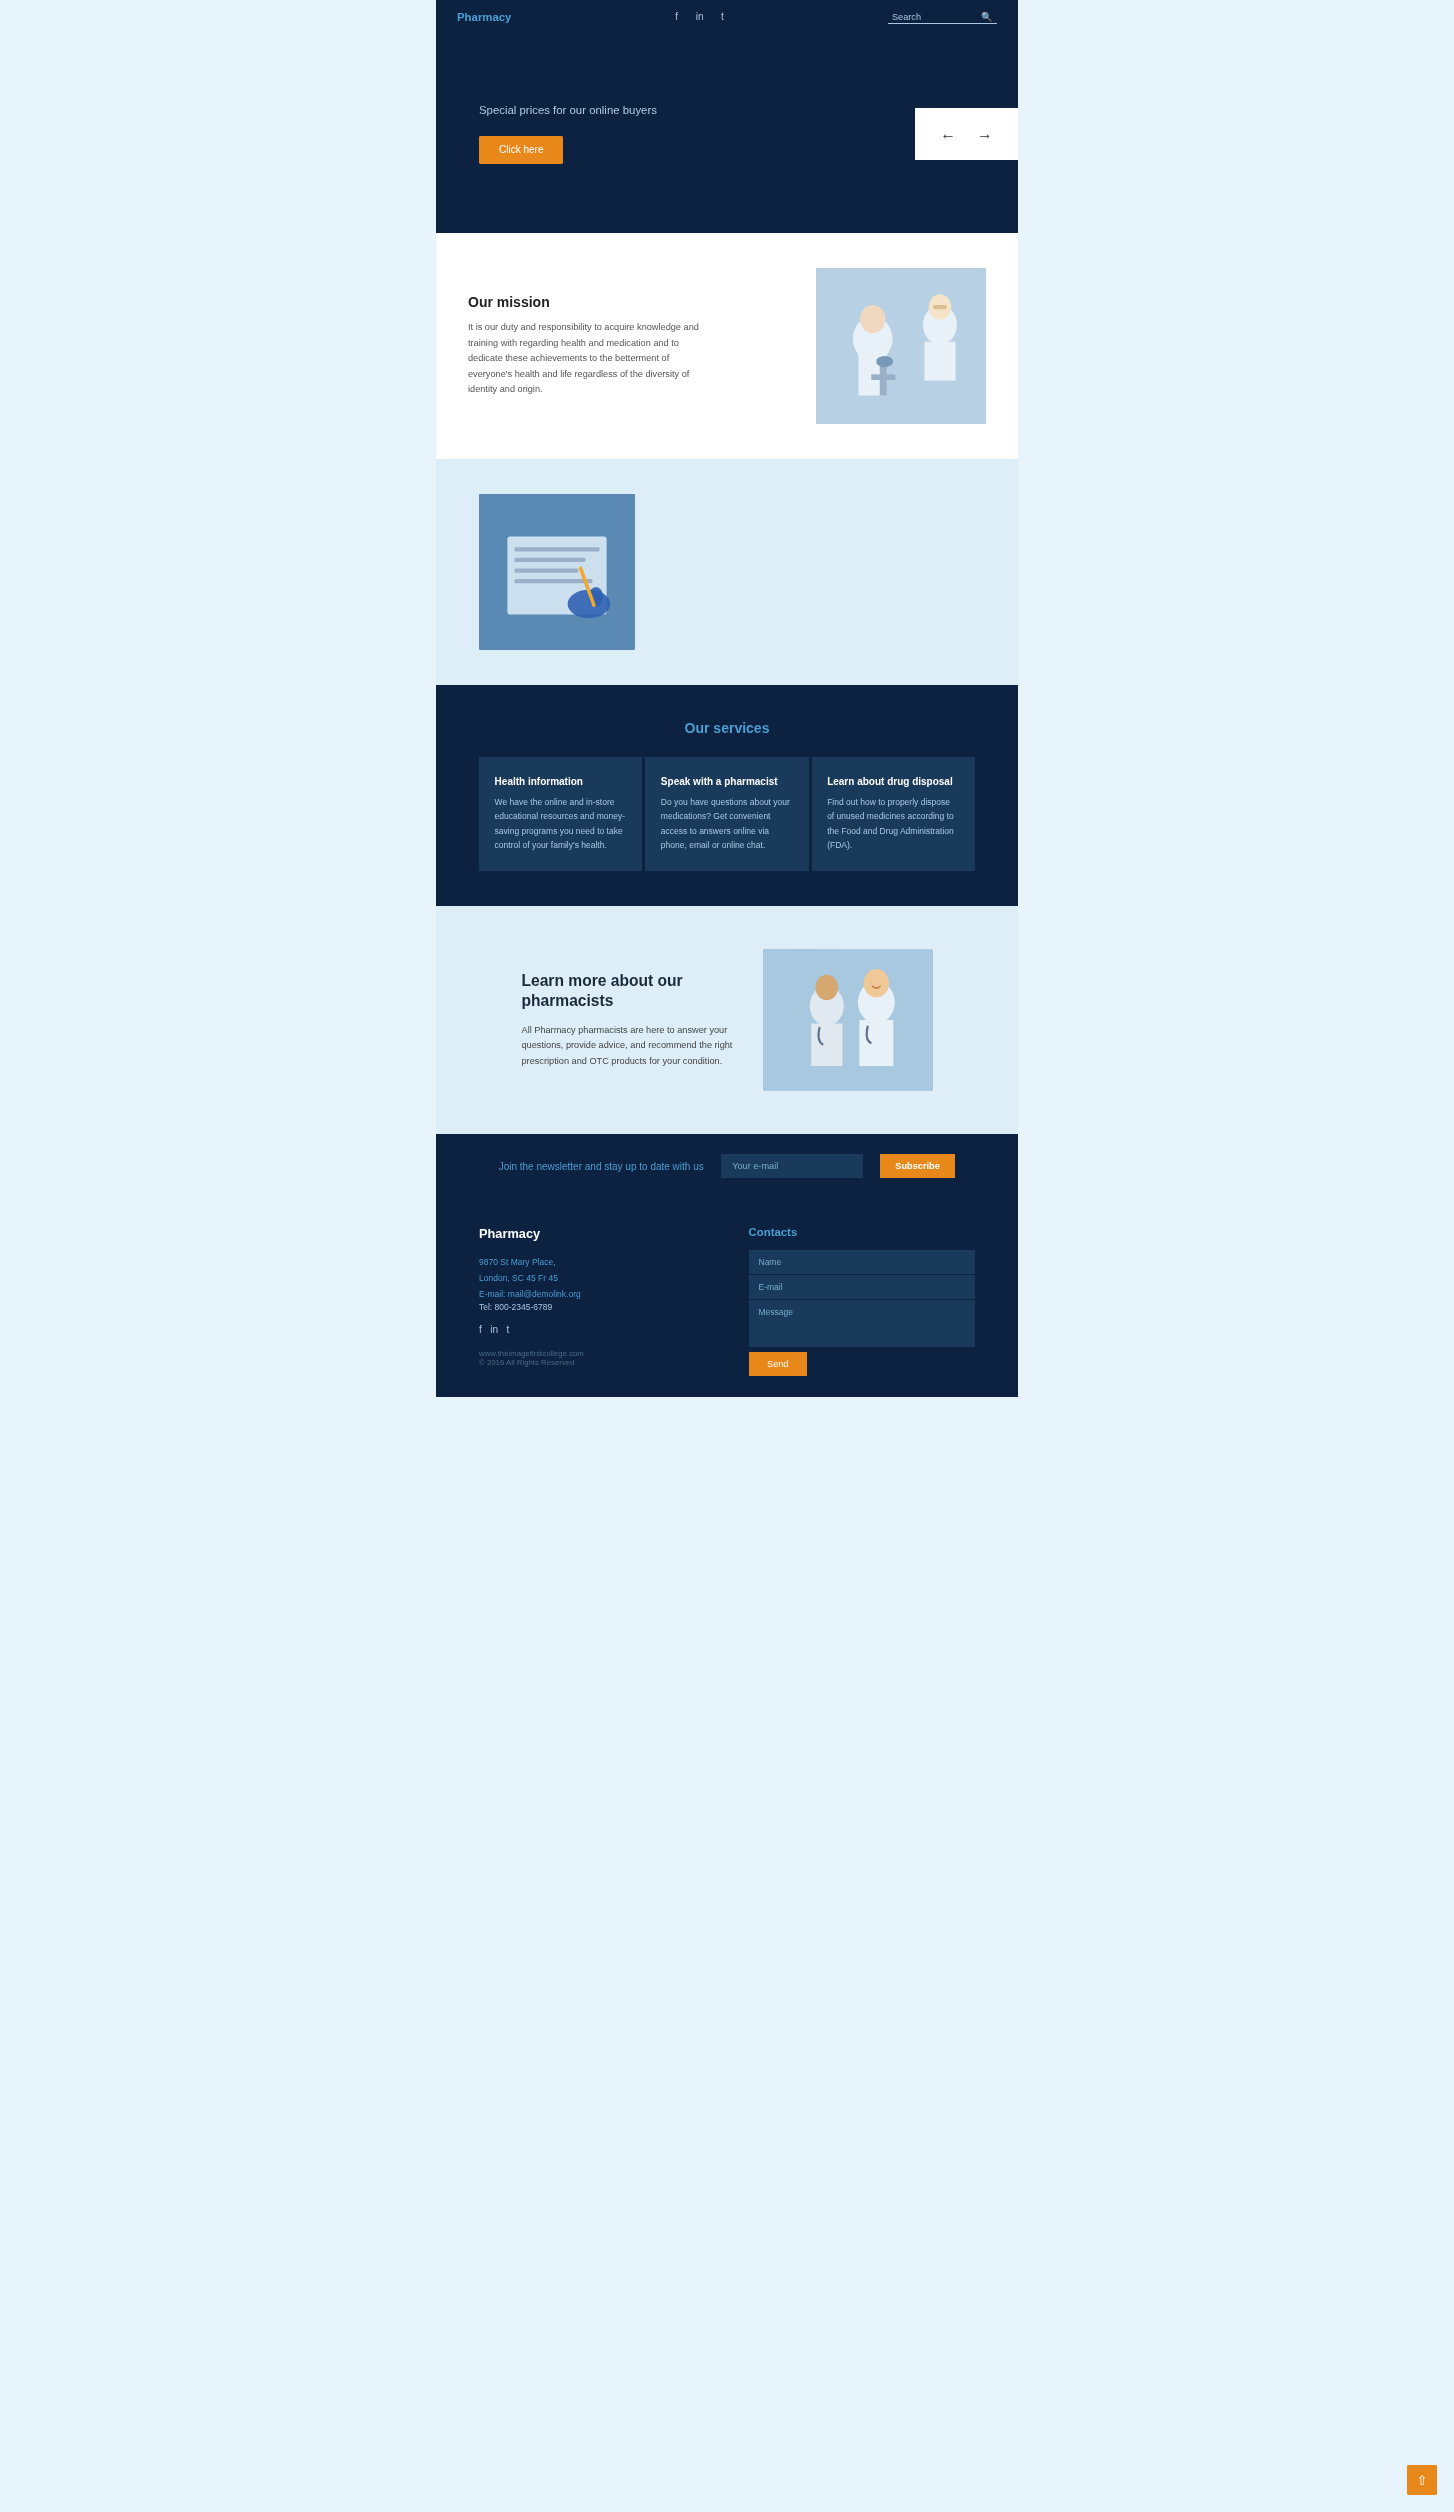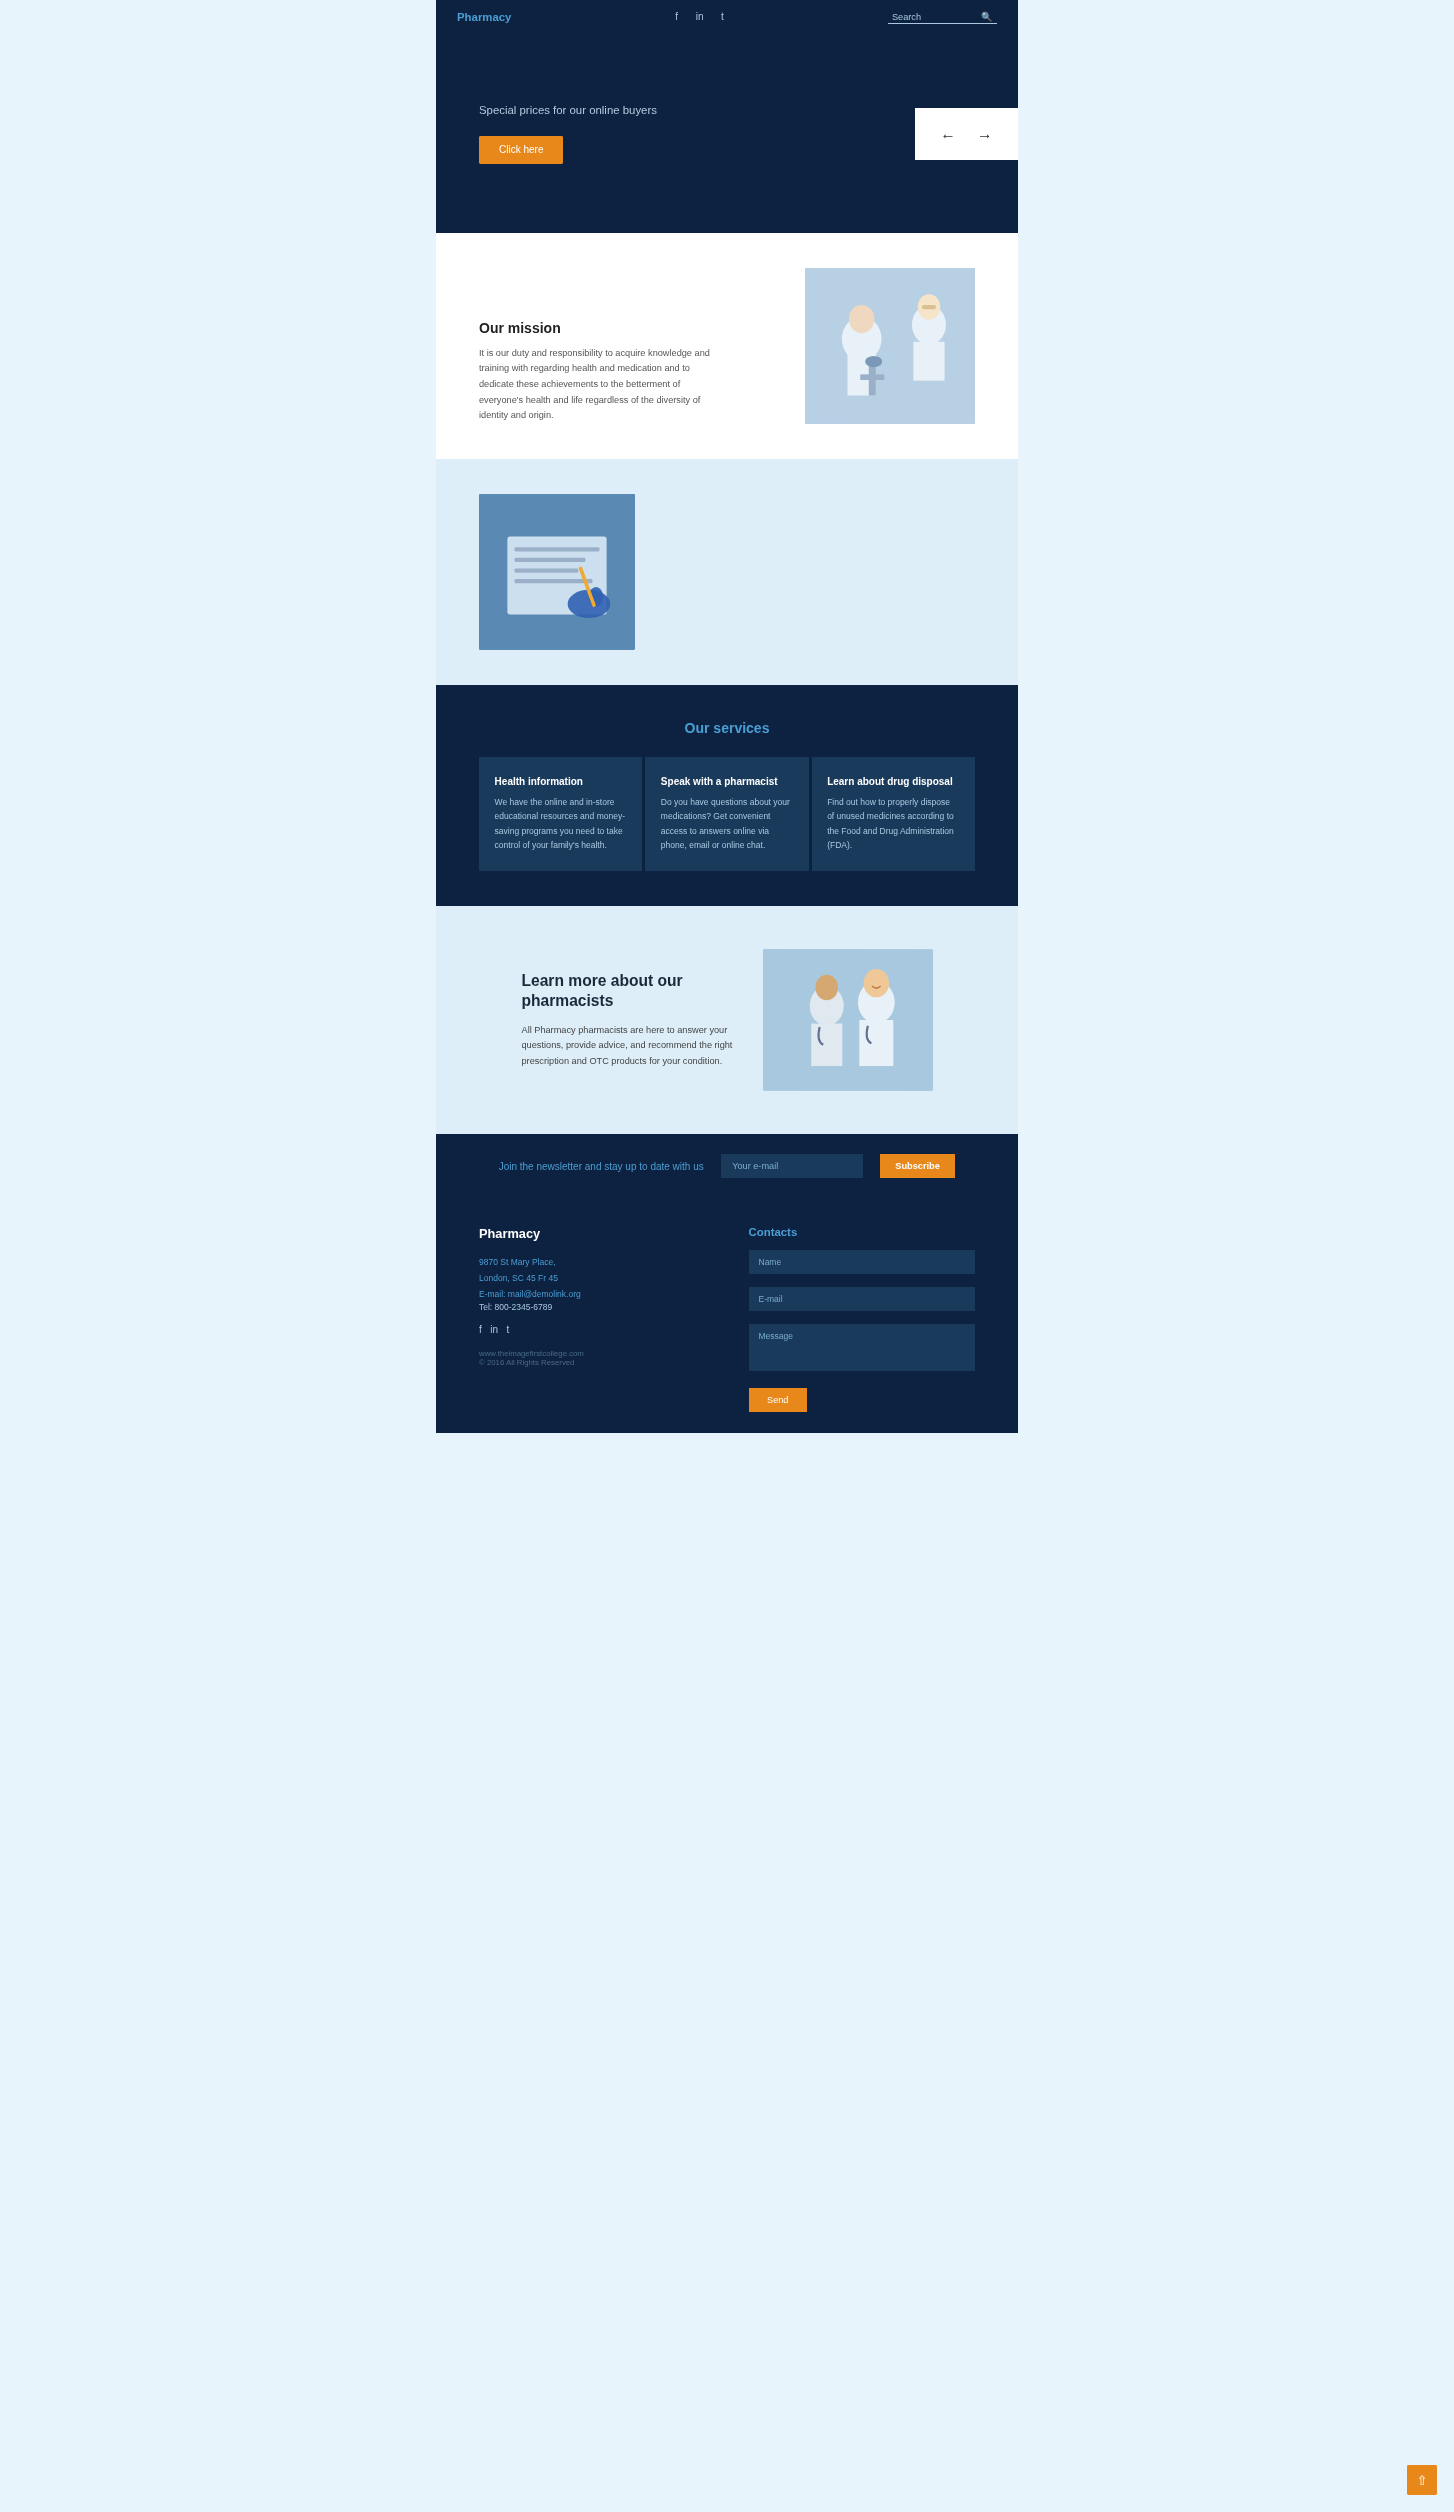--- a/index.html
+++ b/index.html
@@ -102,23 +102,23 @@
     .hero-nav-arrow {
       font-size: 15.6px;
       color: #333;
       cursor: pointer;
       font-weight: 300;
     }
 
     
     .mission-section {
       background: #fff;
-      padding: 35px 43px;
-      display: flex;
-      align-items: flex-end;
+      padding: 35px 32px;
+      display: flex;
+      align-items: center;
       justify-content: space-between;
       gap: 21px;
     }
     .mission-text { max-width: 241px; }
     .mission-title {
       font-size: 14px;
       font-weight: bold;
       color: #222;
       margin-bottom: 10px;
     }
@@ -311,21 +311,21 @@
       color: #4a6a8a;
       font-size: 7.8px;
     }
     .footer-right { flex: 1; }
     .footer-contacts-title {
       color: #4a9fd4;
       font-size: 11.4px;
       font-weight: bold;
       margin-bottom: 11.4px;
     }
-    .footer-form { display: flex; flex-direction: column; gap: 13px; }
+    .footer-form { display: flex; flex-direction: column; gap: 1px; }
     .footer-form input,
     .footer-form textarea {
       background: #1a3a5c;
       border: none;
       outline: none;
       color: #aac8e0;
       padding: 7px 10px;
       font-size: 8.5px;
       font-family: Arial, sans-serif;
     }

